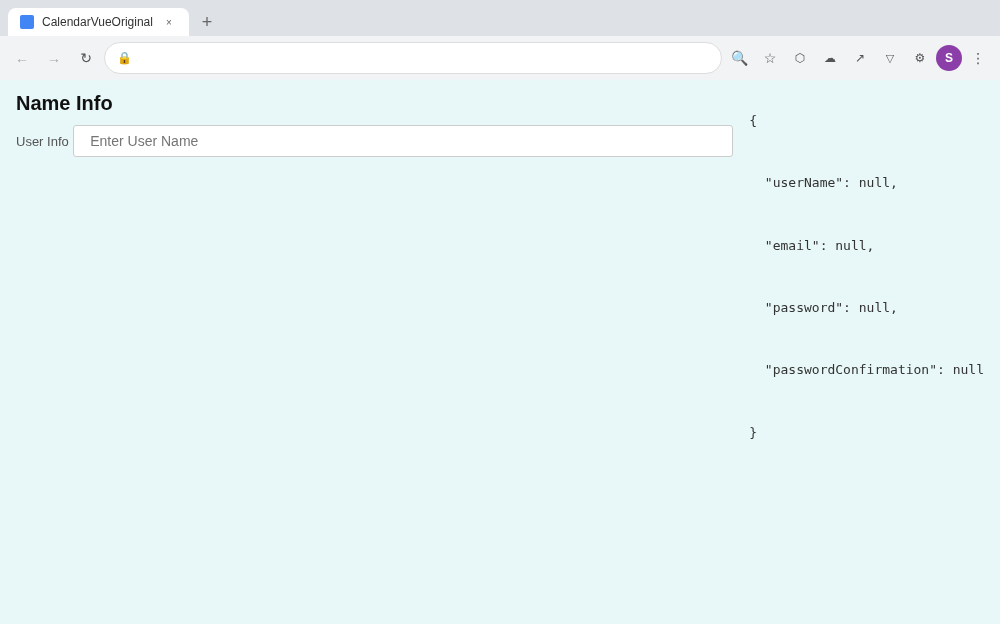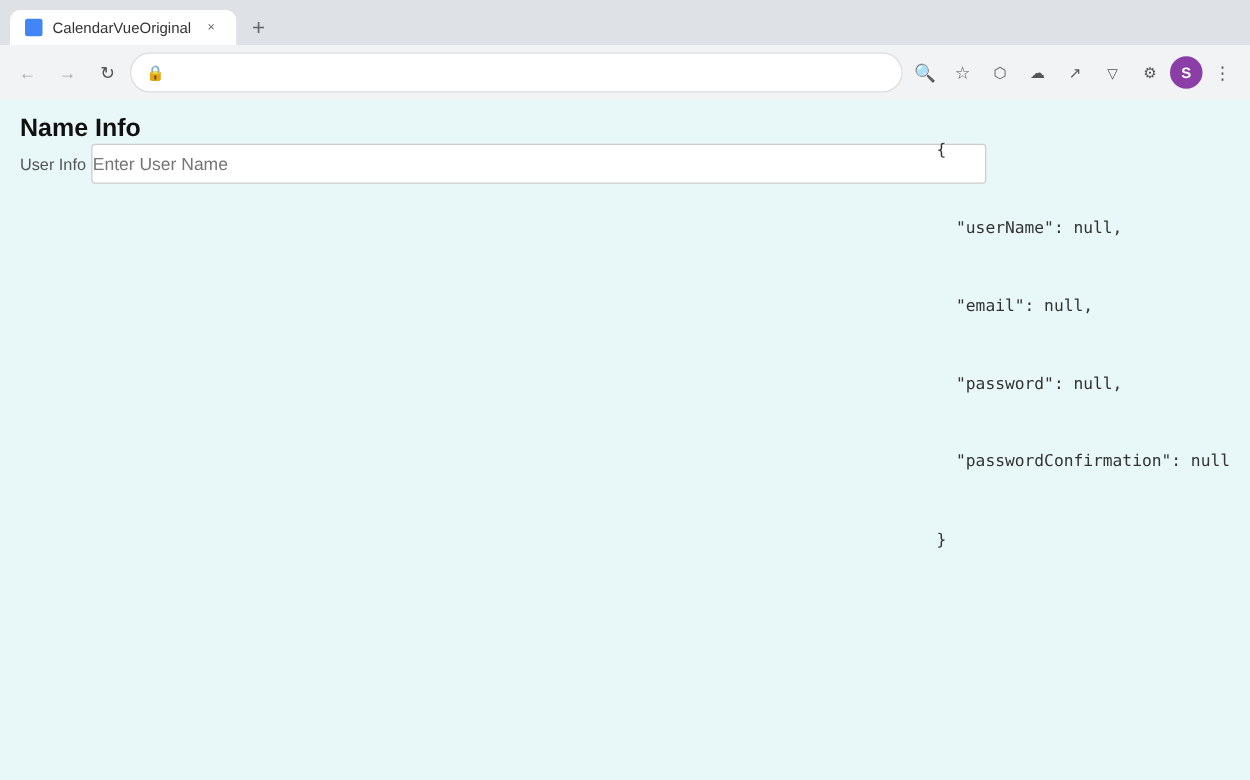--- a/index.html
+++ b/index.html
@@ -176,35 +176,36 @@
       font-size: 26px;
       font-weight: bold;
       color: #111;
       margin-bottom: 6px;
     }
 
     .section-heading {
       font-size: 20px;
       font-weight: bold;
       color: #111;
+      margin-bottom: 10px;
     }
 
     .field-label {
       font-size: 13px;
       color: #555;
       margin-bottom: 4px;
     }
 
     .text-input {
-      width: 716px;
+      width: 660px;
       max-width: 100%;
       height: 32px;
       border: 1px solid #ccc;
       border-radius: 3px;
-      padding: 4px 0;
+      padding: 4px 16px;
       font-size: 14px;
       color: #999;
       background: #fff;
       outline: none;
     }
 
     
     .json-panel {
       position: absolute;
       top: 10px;

